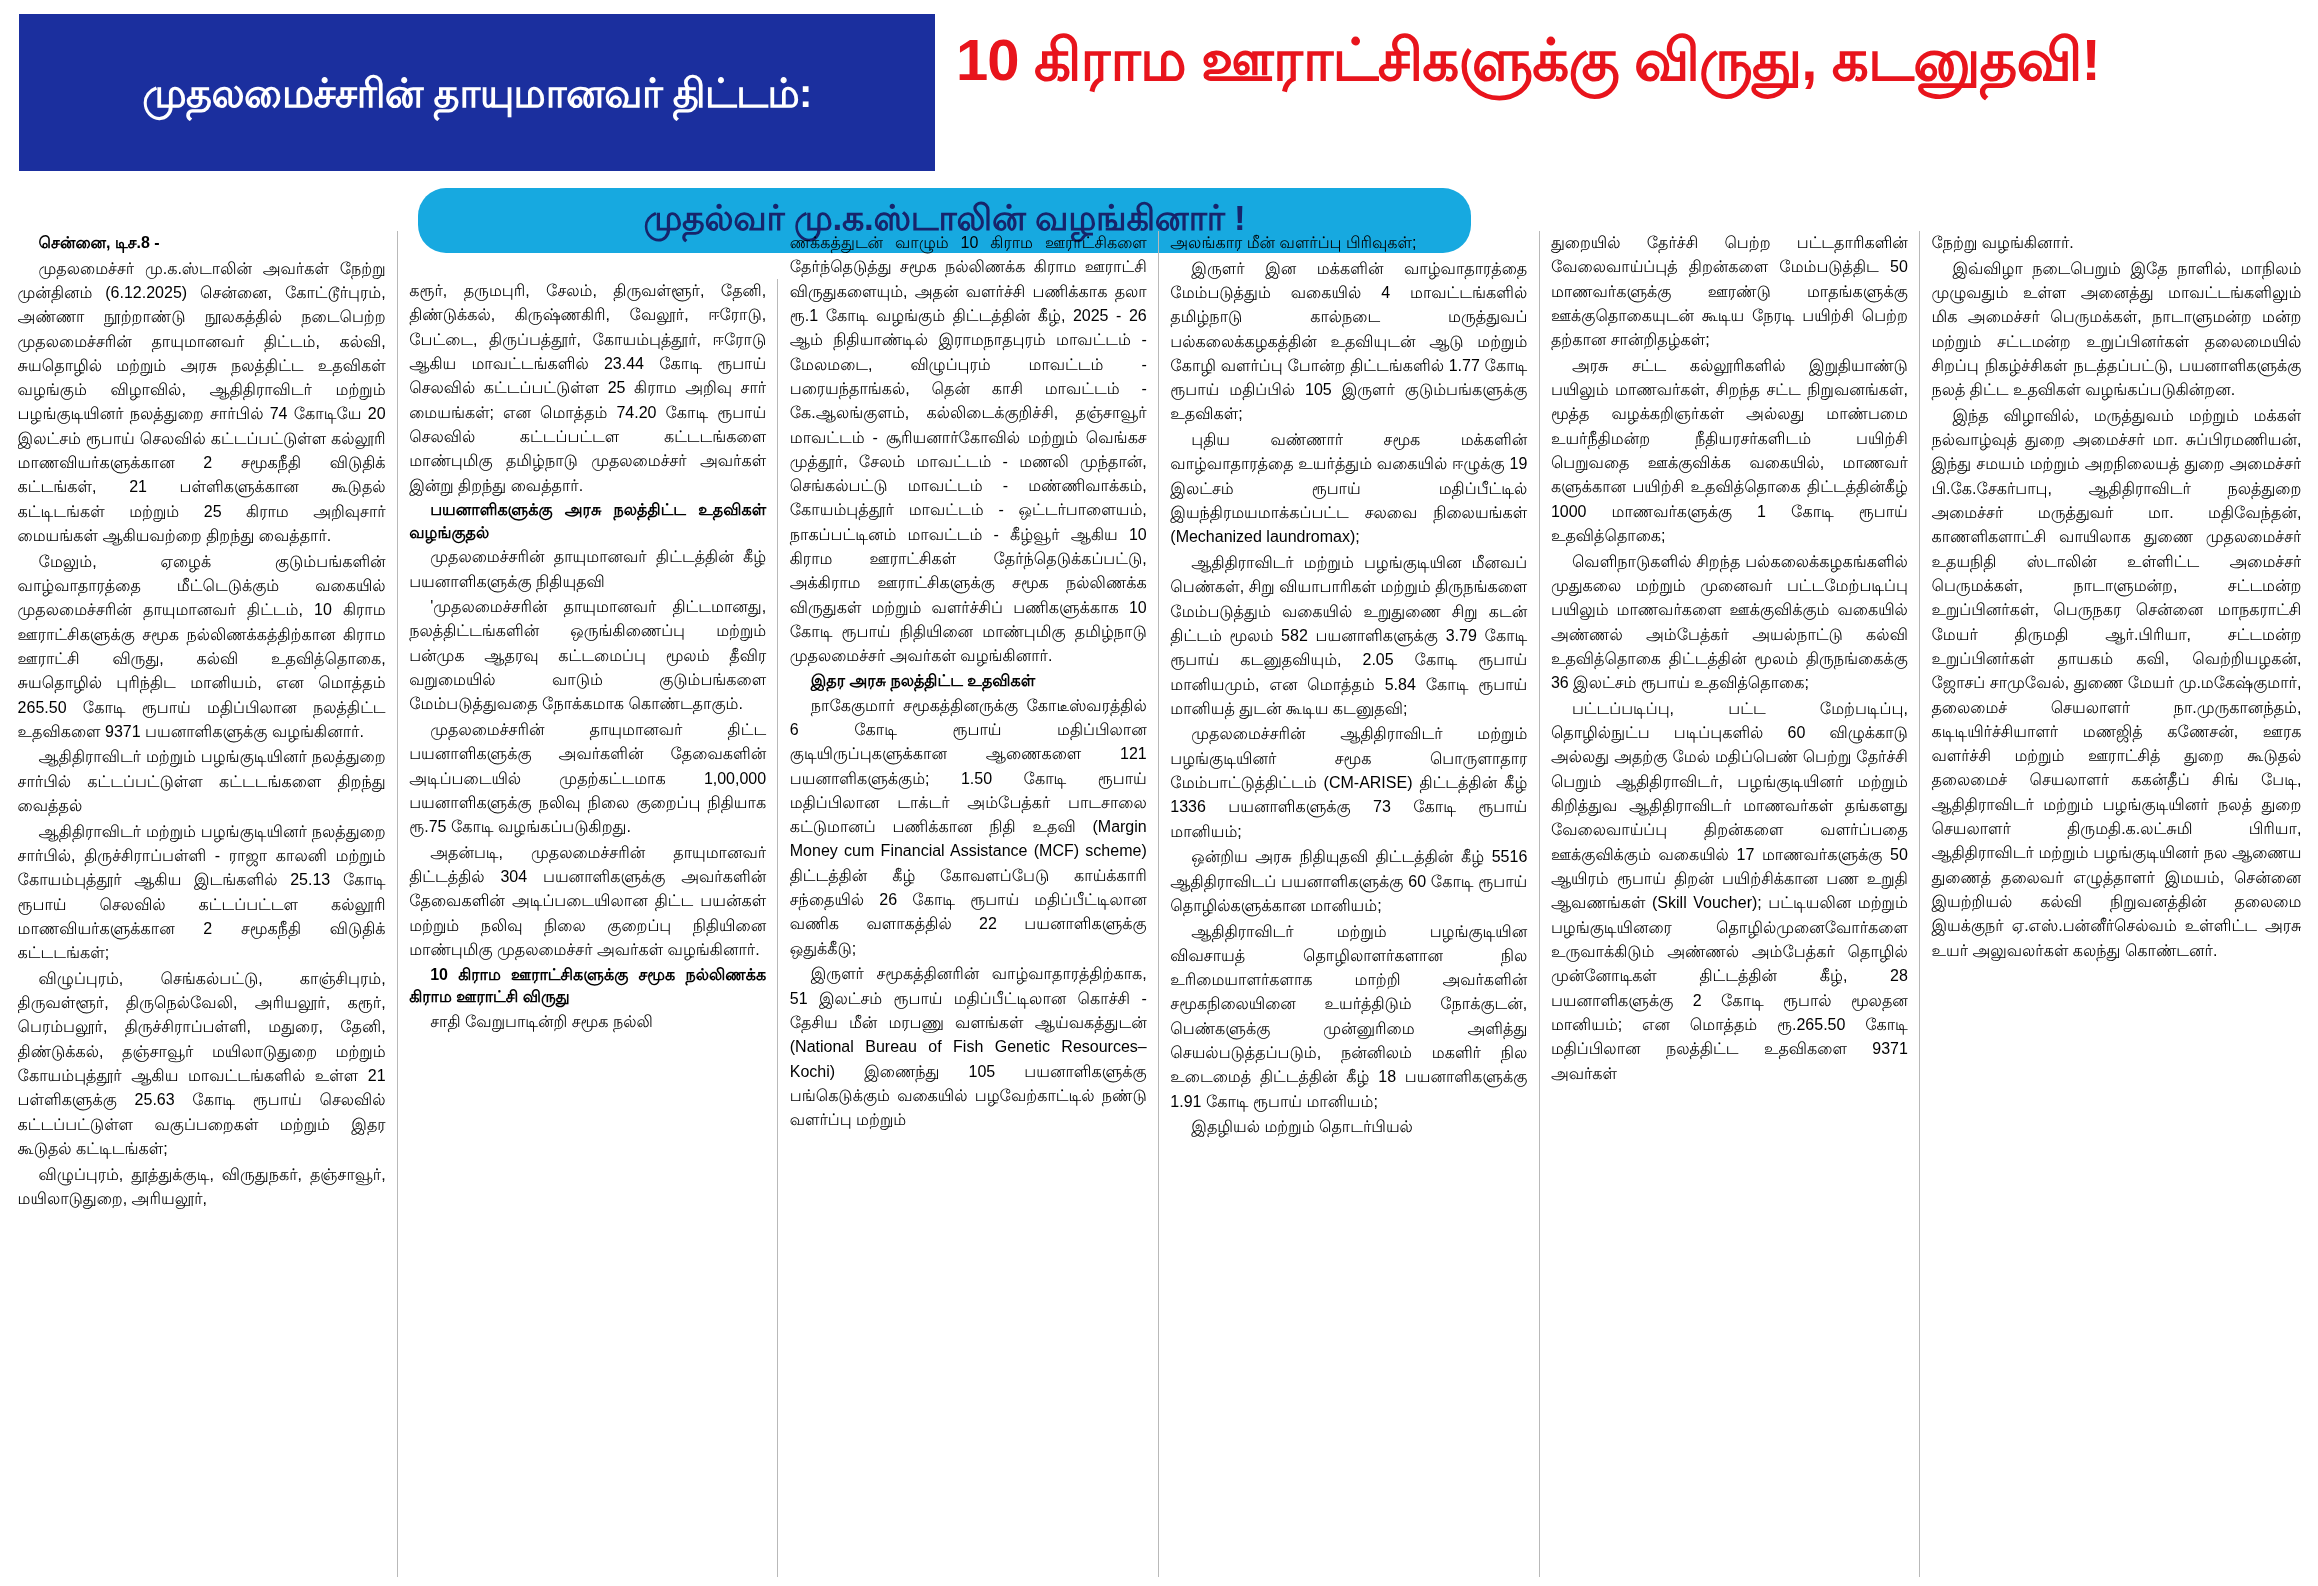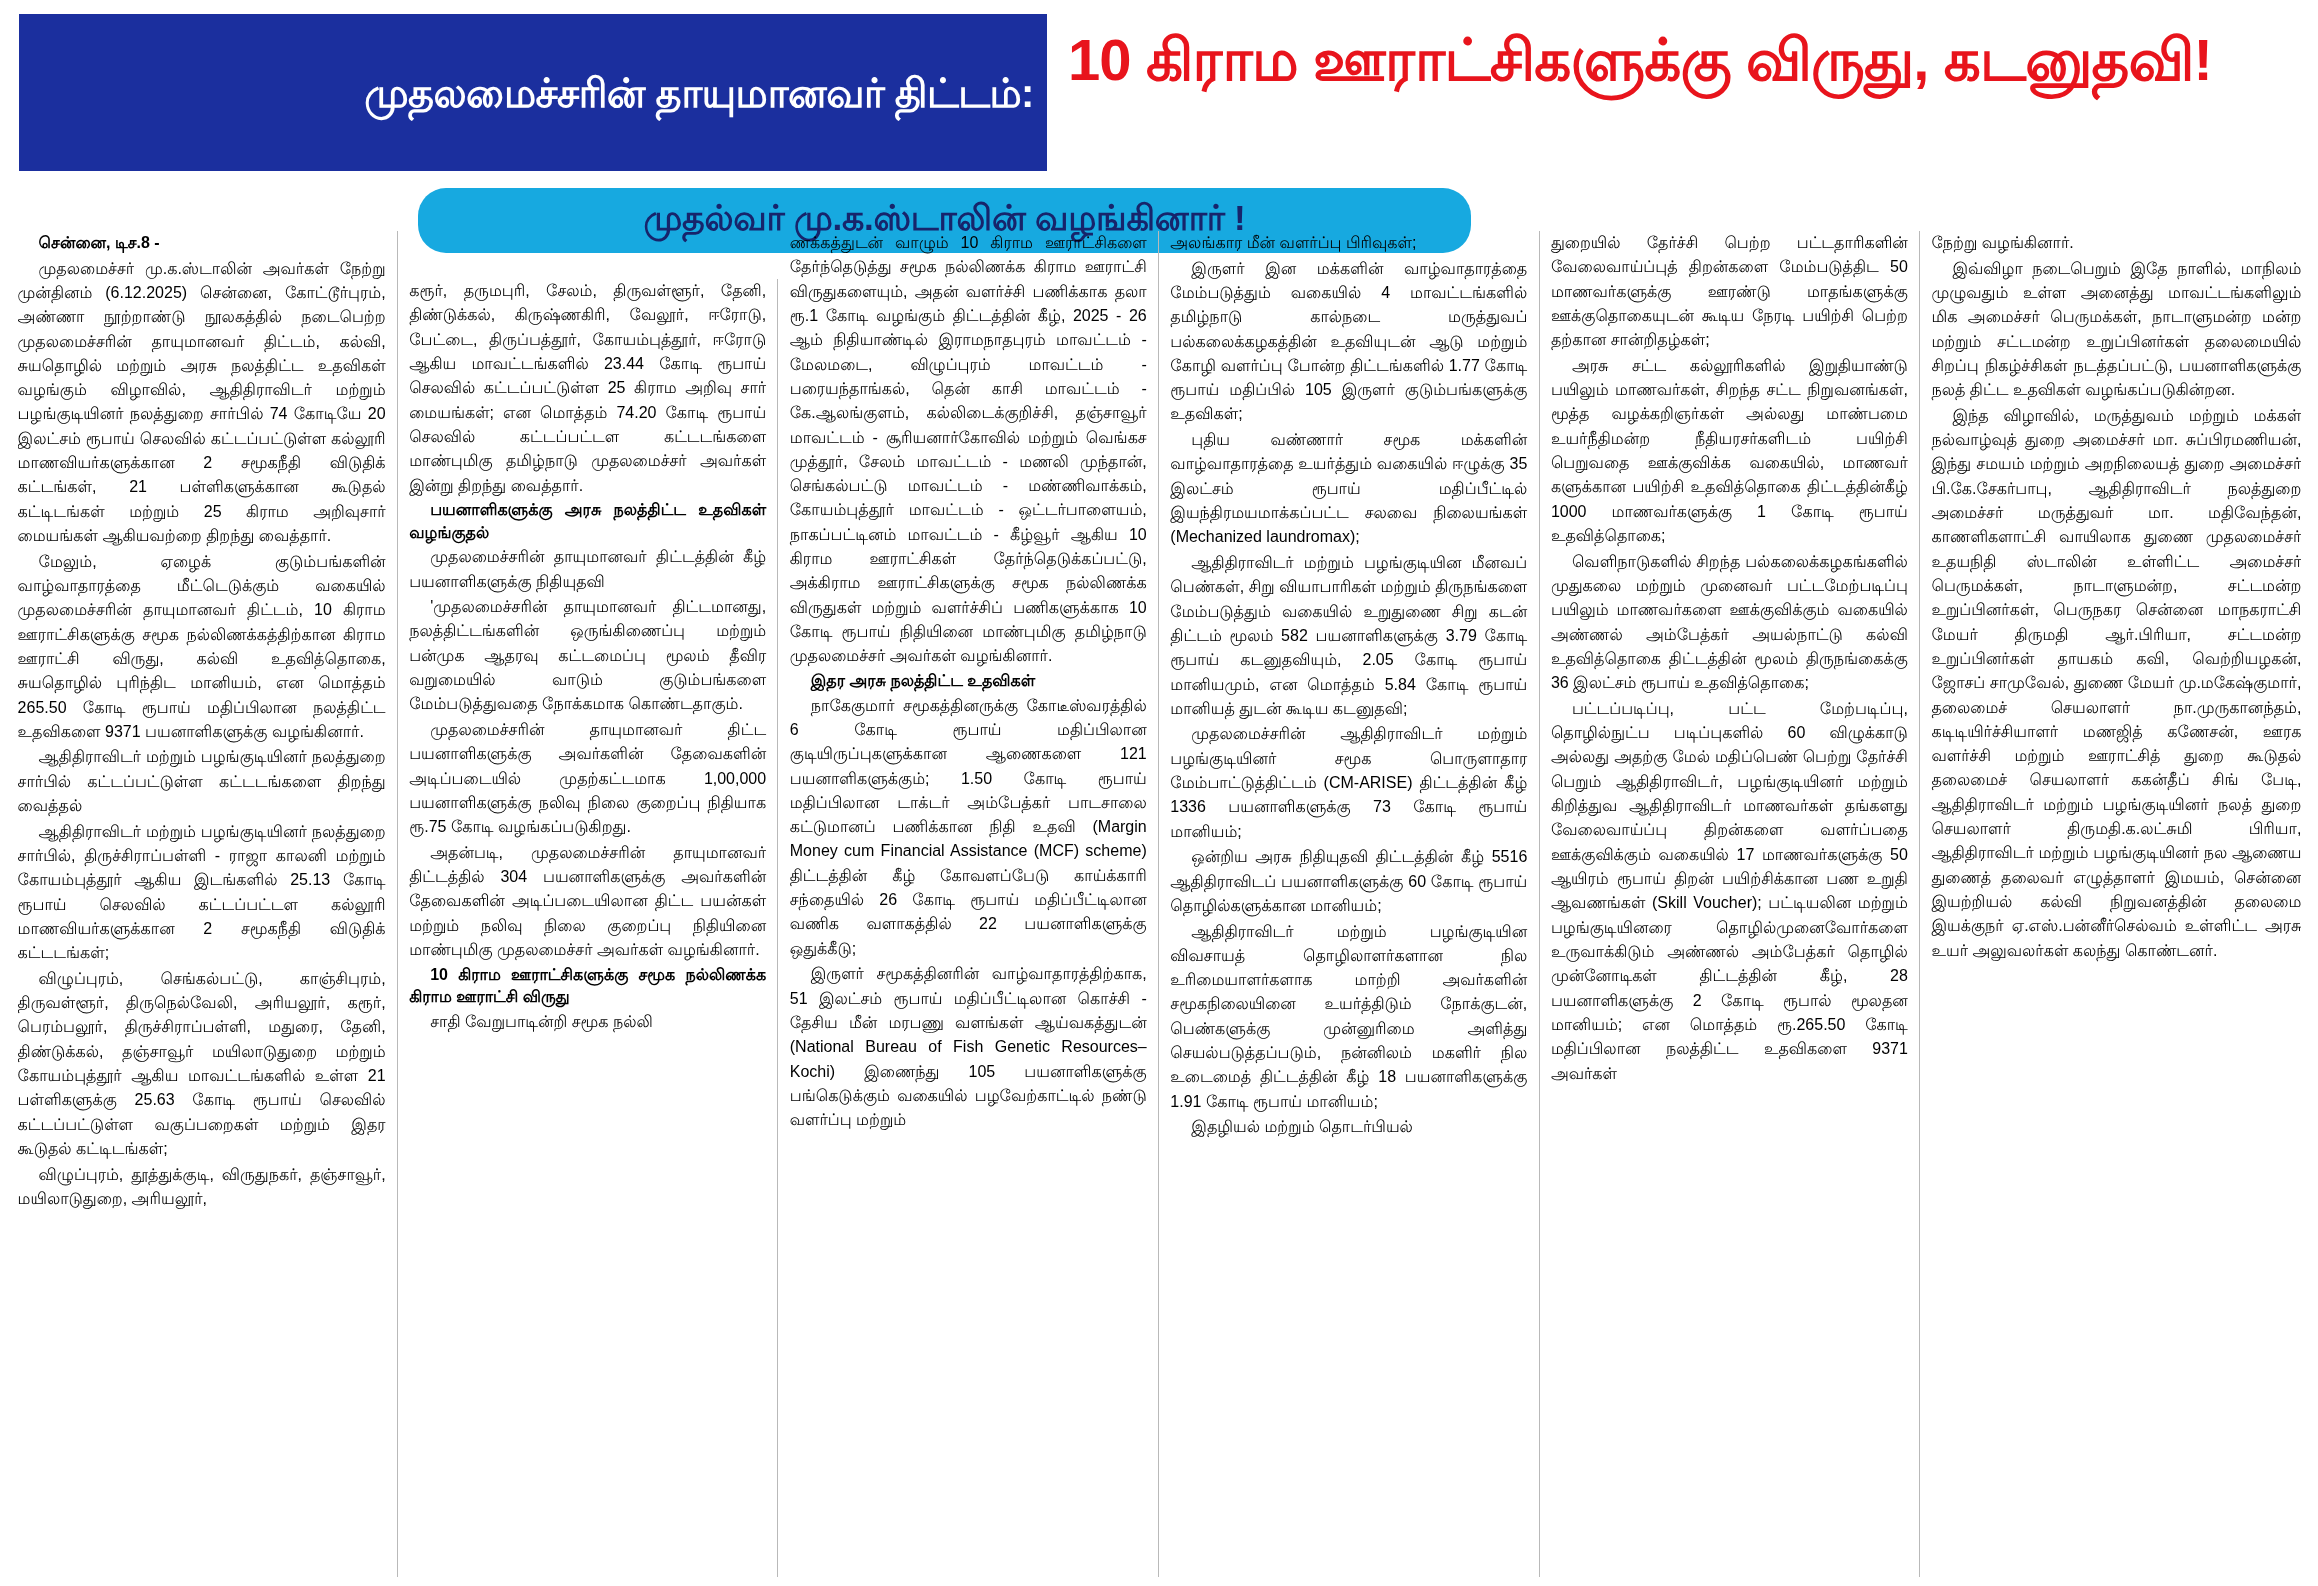--- a/index.html
+++ b/index.html
@@ -28,25 +28,25 @@
     position: relative;
     display: flex;
     align-items: flex-start;
     padding: 14px 19px 0 19px;
     box-sizing: border-box;
     height: 188px;
   }
   .kicker-box {
     background: #1b2f9e;
     border: 2.5px solid #1b2f9e;
-    width: 1028px;
+    width: 916px;
     height: 157px;
     display: flex;
     align-items: center;
-    justify-content: flex-end;
+    justify-content: center;
     box-sizing: border-box;
   }
   .kicker-text {
     color: #ffffff;
     font-size: 40px;
     font-weight: bold;
     letter-spacing: -0.6px;
     text-align: center;
     line-height: 1.1;
     padding: 0 11.3px;
@@ -179,21 +179,21 @@
       </div>
     <div class="col c3">
         <p class="noindent">ணக்கத்துடன் வாழும் 10 கிராம ஊராட்சிகளை தேர்ந்தெடுத்து சமூக நல்லிணக்க கிராம ஊராட்சி விருதுகளையும், அதன் வளர்ச்சி பணிக்காக தலா ரூ.1 கோடி வழங்கும் திட்டத்தின் கீழ், 2025 - 26 ஆம் நிதியாண்டில் இராமநாதபுரம் மாவட்டம் - மேலமடை, விழுப்புரம் மாவட்டம் - பரையந்தாங்கல், தென் காசி மாவட்டம் - கே.ஆலங்குளம், கல்லிடைக்குறிச்சி, தஞ்சாவூர் மாவட்டம் - சூரியனார்கோவில் மற்றும் வெங்கச முத்தூர், சேலம் மாவட்டம் - மணலி முந்தான், செங்கல்பட்டு மாவட்டம் - மண்ணிவாக்கம், கோயம்புத்தூர் மாவட்டம் - ஒட்டர்பாளையம், நாகப்பட்டினம் மாவட்டம் - கீழ்வூர் ஆகிய 10 கிராம ஊராட்சிகள் தேர்ந்தெடுக்கப்பட்டு, அக்கிராம ஊராட்சிகளுக்கு சமூக நல்லிணக்க விருதுகள் மற்றும் வளர்ச்சிப் பணிகளுக்காக 10 கோடி ரூபாய் நிதியினை மாண்புமிகு தமிழ்நாடு முதலமைச்சர் அவர்கள் வழங்கினார்.</p>
         <p class="subhead">இதர அரசு நலத்திட்ட உதவிகள்</p>
         <p class="">நாகேகுமார் சமூகத்தினருக்கு கோடீஸ்வரத்தில் 6 கோடி ரூபாய் மதிப்பிலான குடியிருப்புகளுக்கான ஆணைகளை 121 பயனாளிகளுக்கும்; 1.50 கோடி ரூபாய் மதிப்பிலான டாக்டர் அம்பேத்கர் பாடசாலை கட்டுமானப் பணிக்கான நிதி உதவி (Margin Money cum Financial Assistance (MCF) scheme) திட்டத்தின் கீழ் கோவளப்பேடு காய்க்காரி சந்தையில் 26 கோடி ரூபாய் மதிப்பீட்டிலான வணிக வளாகத்தில் 22 பயனாளிகளுக்கு ஒதுக்கீடு;</p>
         <p class="">இருளர் சமூகத்தினரின் வாழ்வாதாரத்திற்காக, 51 இலட்சம் ரூபாய் மதிப்பீட்டிலான கொச்சி - தேசிய மீன் மரபணு வளங்கள் ஆய்வகத்துடன் (National Bureau of Fish Genetic Resources– Kochi) இணைந்து 105 பயனாளிகளுக்கு பங்கெடுக்கும் வகையில் பழவேற்காட்டில் நண்டு வளர்ப்பு மற்றும்</p>
       </div>
     <div class="col c4">
         <p class="noindent">அலங்கார மீன் வளர்ப்பு பிரிவுகள்;</p>
         <p class="">இருளர் இன மக்களின் வாழ்வாதாரத்தை மேம்படுத்தும் வகையில் 4 மாவட்டங்களில் தமிழ்நாடு கால்நடை மருத்துவப் பல்கலைக்கழகத்தின் உதவியுடன் ஆடு மற்றும் கோழி வளர்ப்பு போன்ற திட்டங்களில் 1.77 கோடி ரூபாய் மதிப்பில் 105 இருளர் குடும்பங்களுக்கு உதவிகள்;</p>
-        <p class="">புதிய வண்ணார் சமூக மக்களின் வாழ்வாதாரத்தை உயர்த்தும் வகையில் ஈழுக்கு 35 இலட்சம் ரூபாய் மதிப்பீட்டில் இயந்திரமயமாக்கப்பட்ட சலவை நிலையங்கள் (Mechanized laundromax);</p>
+        <p class="">புதிய வண்ணார் சமூக மக்களின் வாழ்வாதாரத்தை உயர்த்தும் வகையில் ஈழுக்கு 19 இலட்சம் ரூபாய் மதிப்பீட்டில் இயந்திரமயமாக்கப்பட்ட சலவை நிலையங்கள் (Mechanized laundromax);</p>
         <p class="">ஆதிதிராவிடர் மற்றும் பழங்குடியின மீனவப் பெண்கள், சிறு வியாபாரிகள் மற்றும் திருநங்களை மேம்படுத்தும் வகையில் உறுதுணை சிறு கடன் திட்டம் மூலம் 582 பயனாளிகளுக்கு 3.79 கோடி ரூபாய் கடனுதவியும், 2.05 கோடி ரூபாய் மானியமும், என மொத்தம் 5.84 கோடி ரூபாய் மானியத் துடன் கூடிய கடனுதவி;</p>
         <p class="">முதலமைச்சரின் ஆதிதிராவிடர் மற்றும் பழங்குடியினர் சமூக பொருளாதார மேம்பாட்டுத்திட்டம் (CM-ARISE) திட்டத்தின் கீழ் 1336 பயனாளிகளுக்கு 73 கோடி ரூபாய் மானியம்;</p>
         <p class="">ஒன்றிய அரசு நிதியுதவி திட்டத்தின் கீழ் 5516 ஆதிதிராவிடப் பயனாளிகளுக்கு 60 கோடி ரூபாய் தொழில்களுக்கான மானியம்;</p>
         <p class="">ஆதிதிராவிடர் மற்றும் பழங்குடியின விவசாயத் தொழிலாளர்களான நில உரிமையாளர்களாக மாற்றி அவர்களின் சமூகநிலையினை உயர்த்திடும் நோக்குடன், பெண்களுக்கு முன்னுரிமை அளித்து செயல்படுத்தப்படும், நன்னிலம் மகளிர் நில உடைமைத் திட்டத்தின் கீழ் 18 பயனாளிகளுக்கு 1.91 கோடி ரூபாய் மானியம்;</p>
         <p class="">இதழியல் மற்றும் தொடர்பியல்</p>
       </div>
     <div class="col c5">
         <p class="noindent">துறையில் தேர்ச்சி பெற்ற பட்டதாரிகளின் வேலைவாய்ப்புத் திறன்களை மேம்படுத்திட 50 மாணவர்களுக்கு ஊரண்டு மாதங்களுக்கு ஊக்குதொகையுடன் கூடிய நேரடி பயிற்சி பெற்ற தற்கான சான்றிதழ்கள்;</p>
         <p class="">அரசு சட்ட கல்லூரிகளில் இறுதியாண்டு பயிலும் மாணவர்கள், சிறந்த சட்ட நிறுவனங்கள், மூத்த வழக்கறிஞர்கள் அல்லது மாண்பமை உயர்நீதிமன்ற நீதியரசர்களிடம் பயிற்சி பெறுவதை ஊக்குவிக்க வகையில், மாணவர் களுக்கான பயிற்சி உதவித்தொகை திட்டத்தின்கீழ் 1000 மாணவர்களுக்கு 1 கோடி ரூபாய் உதவித்தொகை;</p>
         <p class="">வெளிநாடுகளில் சிறந்த பல்கலைக்கழகங்களில் முதுகலை மற்றும் முனைவர் பட்டமேற்படிப்பு பயிலும் மாணவர்களை ஊக்குவிக்கும் வகையில் அண்ணல் அம்பேத்கர் அயல்நாட்டு கல்வி உதவித்தொகை திட்டத்தின் மூலம் திருநங்கைக்கு 36 இலட்சம் ரூபாய் உதவித்தொகை;</p>

